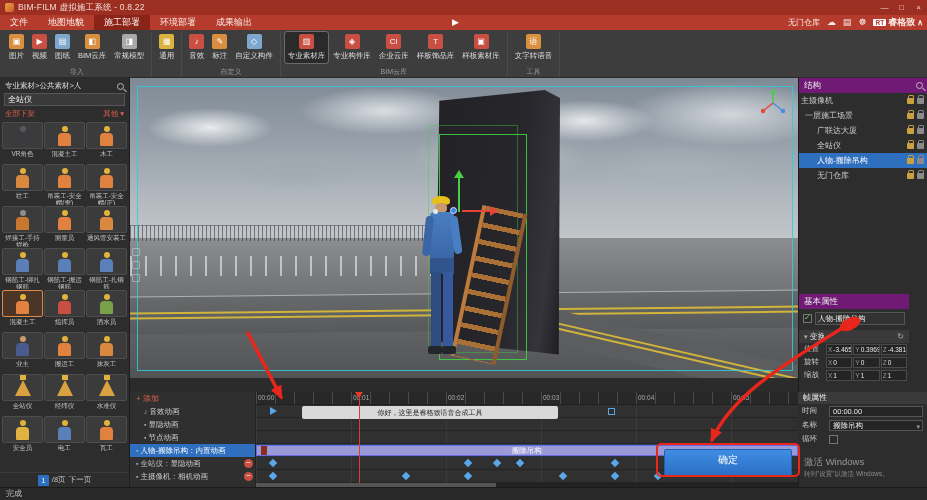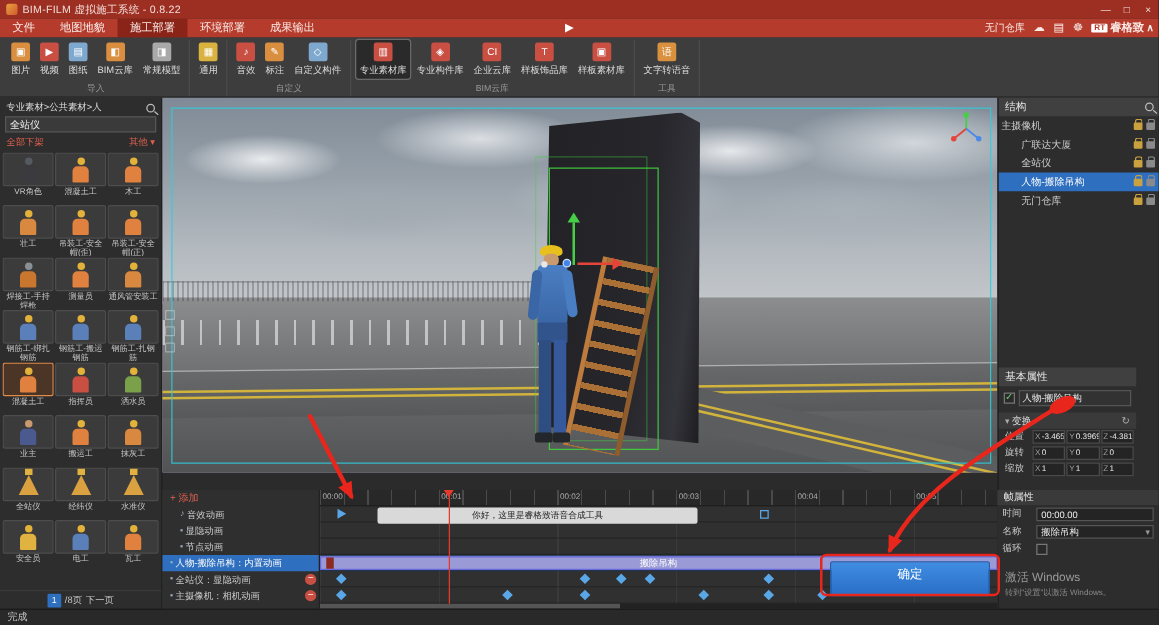--- a/index.html
+++ b/index.html
@@ -98,21 +98,21 @@
   .gz-right::before{content:"";position:absolute;right:-8px;top:-4px;border-top:5px solid transparent;border-bottom:5px solid transparent;border-left:8px solid #e64438}
   .gz-dot{position:absolute;left:320px;top:129px;width:7px;height:7px;border-radius:50%;background:#3f86e8;border:1px solid #cfe0ff;z-index:4}
   .gz-dot2{position:absolute;left:303px;top:131px;width:5px;height:5px;border-radius:50%;background:#e8e8e8;z-index:4}
   .axiswidget{position:absolute;right:10px;top:10px;width:30px;height:30px;z-index:5}
   .safeframe{position:absolute;left:7px;top:8px;right:5px;bottom:7px;border:1px solid rgba(46,206,221,.85);z-index:4;pointer-events:none}
   .vtools{position:absolute;left:2px;top:170px;display:flex;flex-direction:column;gap:5px;z-index:5}
   .vtool{width:8px;height:8px;border:1px solid rgba(200,210,215,.55);border-radius:1px}
 
   
   .right-bg{position:absolute;left:798px;top:78px;width:129px;height:409px;background:#2d2d2d;border-left:1px solid #1e1e1e}
-  .sec-h{height:15px;background:#404040;display:flex;align-items:center;justify-content:space-between;padding:0 5px;font-size:8.5px;color:#e8e8e8}
+  .sec-h{height:15px;background:#701a75;display:flex;align-items:center;justify-content:space-between;padding:0 5px;font-size:8.5px;color:#e8e8e8}
   .structure{position:absolute;left:0;top:0;width:129px}
   .trow{height:15px;display:flex;align-items:center;font-size:8px;color:#ccc;padding-right:4px}
   .trow.sel{background:#2f6fbf;color:#fff}
   .tlabel{flex:1;overflow:hidden;white-space:nowrap}
   .ic-lock{width:7px;height:6px;background:#c9a23f;border-radius:1px;position:relative;margin-left:3px;flex:none}
   .ic-lock::before{content:"";position:absolute;left:1px;top:-3px;width:4px;height:3px;border:1px solid #c9a23f;border-bottom:none;border-radius:2px 2px 0 0}
   .ic-lock.dim{background:#8a8a8a}
   .ic-lock.dim::before{border-color:#8a8a8a}
   .props{position:absolute;left:0;top:216px;width:110px}
   .prop-name-row{display:flex;align-items:center;gap:3px;padding:3px 4px}
@@ -586,20 +586,25 @@
       <div class="sec-h">
         <span>结构</span>
         <span class="ic-search"></span>
       </div>
       <div>
           <div class="trow" style="padding-left:2px">
             <span class="tlabel">主摄像机</span>
             <span class="ic-lock"></span>
             <span class="ic-lock dim"></span>
           </div>
+          <div class="trow" style="padding-left:6px">
+            <span class="tlabel">一层施工场景</span>
+            <span class="ic-lock"></span>
+            <span class="ic-lock dim"></span>
+          </div>
           <div class="trow" style="padding-left:18px">
             <span class="tlabel">广联达大厦</span>
             <span class="ic-lock"></span>
             <span class="ic-lock dim"></span>
           </div>
           <div class="trow" style="padding-left:18px">
             <span class="tlabel">全站仪</span>
             <span class="ic-lock"></span>
             <span class="ic-lock dim"></span>
           </div>

